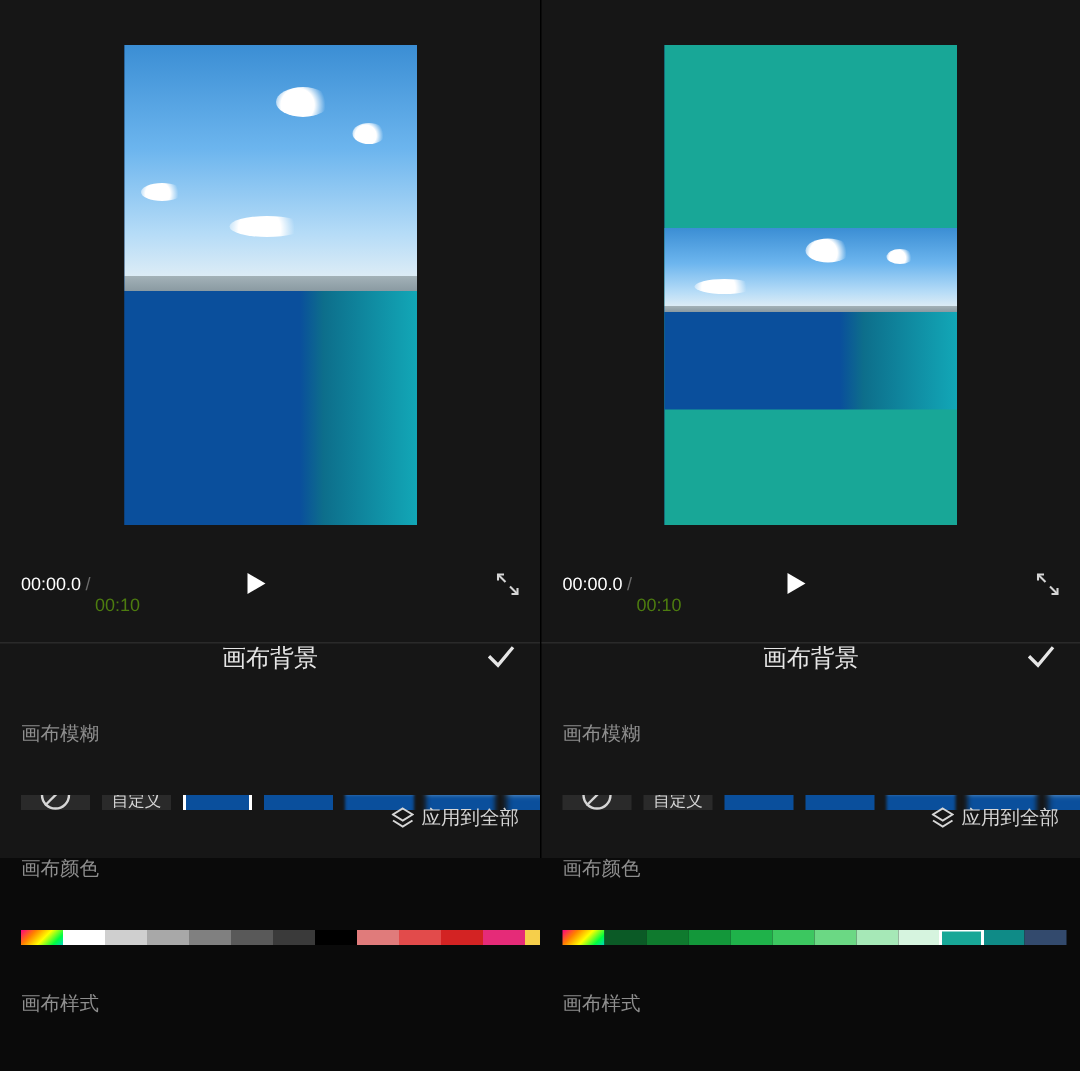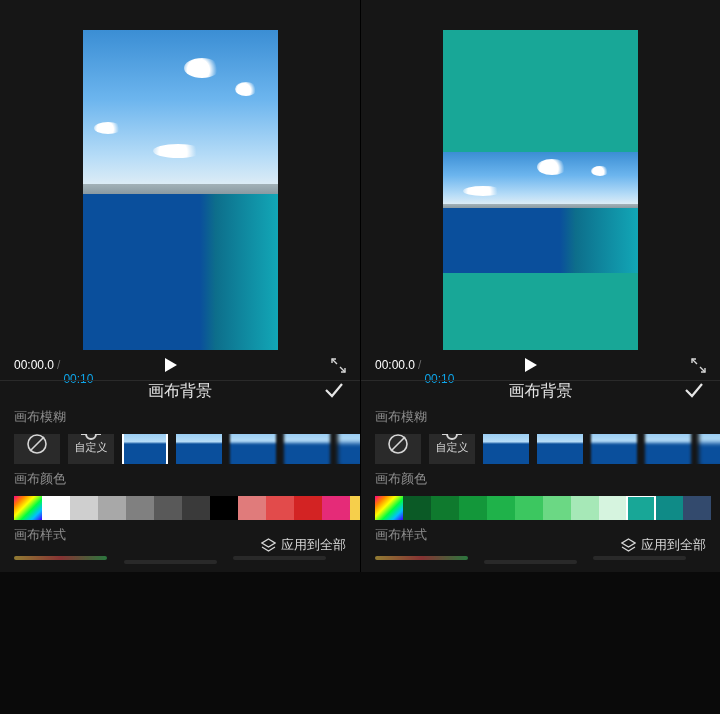--- a/index.html
+++ b/index.html
@@ -1,37 +1,37 @@
 <!DOCTYPE html>
 <html><head>
 <meta charset="utf-8">
 <style>
   *{box-sizing:border-box;margin:0;padding:0;}
   body{background:#0a0a0a;font-family:-apple-system,"PingFang SC","Microsoft YaHei",sans-serif;width:720px;height:714px;display:flex;overflow:hidden;}
-  .pane{width:360px;height:572px;background:#161616;position:relative;display:flex;flex-direction:column;}
+  .pane{width:360px;height:572px;background:#161616;position:relative;display:flex;flex-direction:column;gap:24px;}
   .pane + .pane{border-left:1px solid #000;}
 
   
   .preview-wrap{height:360px;display:flex;align-items:center;justify-content:center;padding:30px 0 0 0;}
   .canvas-frame{width:195px;height:320px;position:relative;background:#0a4f9c;}
   .fill-teal{position:absolute;inset:0;background:#18a797;}
   .clip{position:absolute;left:0;right:0;top:38%;height:38%;display:flex;flex-direction:column;}
   .clip.full{top:0;height:100%;}
   .clip.full .sky{flex:0 0 48%;}
   .clip.full .sea{flex:1;}
   .sky{flex:0 0 43%;background:linear-gradient(#3b8ed4 0%,#6cb5ee 45%,#b6dcf7 82%,#dcecf6 100%);position:relative;overflow:hidden;}
   .cloud{position:absolute;background:radial-gradient(circle at 40% 60%,#fff 45%,rgba(255,255,255,0) 75%);border-radius:50%;}
   .sea{flex:1;background:linear-gradient(90deg,#0a4f9c 0%,#0a4f9c 60%,#0d6e8b 68%,#12a7b7 100%);position:relative;}
   .sea::before{content:"";position:absolute;top:0;left:0;right:0;height:6%;background:linear-gradient(#a3b2b8,#8a9aa2);}
 
   
   .transport{height:30px;display:flex;align-items:center;padding:0 14px;font-size:12px;color:#bfbfbf;}
   .t-cur{color:#fff;}
   .t-sep{margin:0 3px;color:#6b6b6b;}
-  .t-dur{color:#0ea5e9;margin-top:28px;}
+  .t-dur{color:#4d7c0f;margin-top:28px;}
   .t-play{margin:0 auto;transform:translateX(-6px);}
   .t-play svg{display:block;}
   .t-expand{margin-left:auto;}
   .t-expand svg{display:block;}
 
   
   .hdr{height:48px;position:relative;display:flex;align-items:center;justify-content:center;border-top:1px solid #2a2a2a;}
   .hdr-title{color:#e6e6e6;font-size:16px;}
   .hdr-check{position:absolute;right:14px;top:50%;transform:translateY(-50%);}
 

